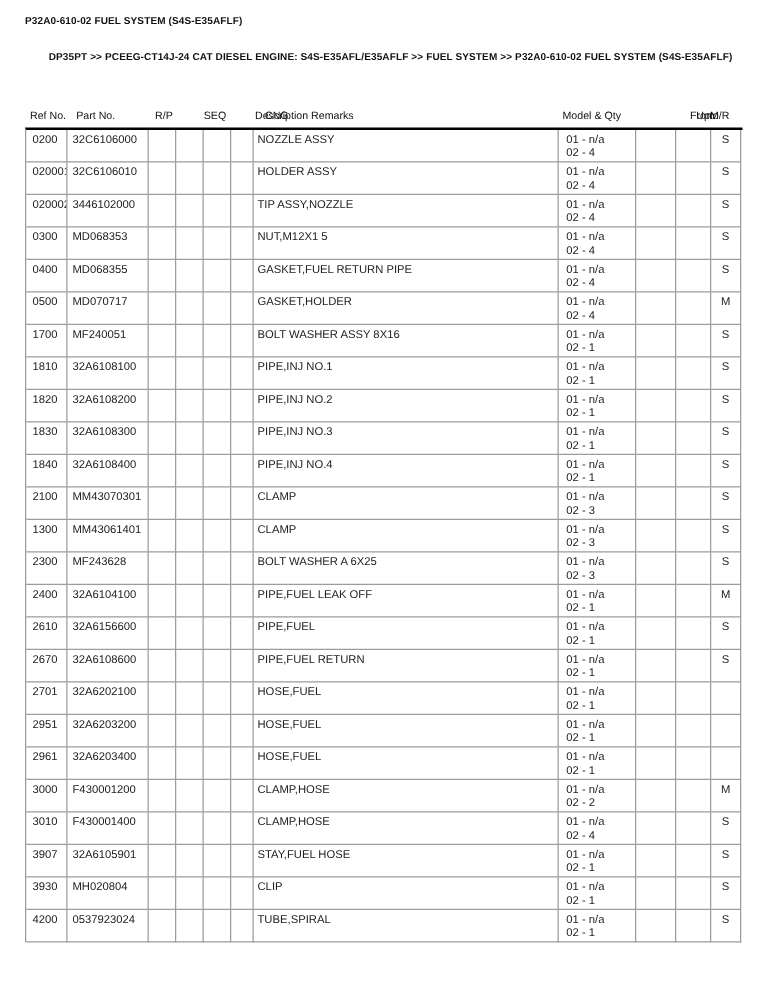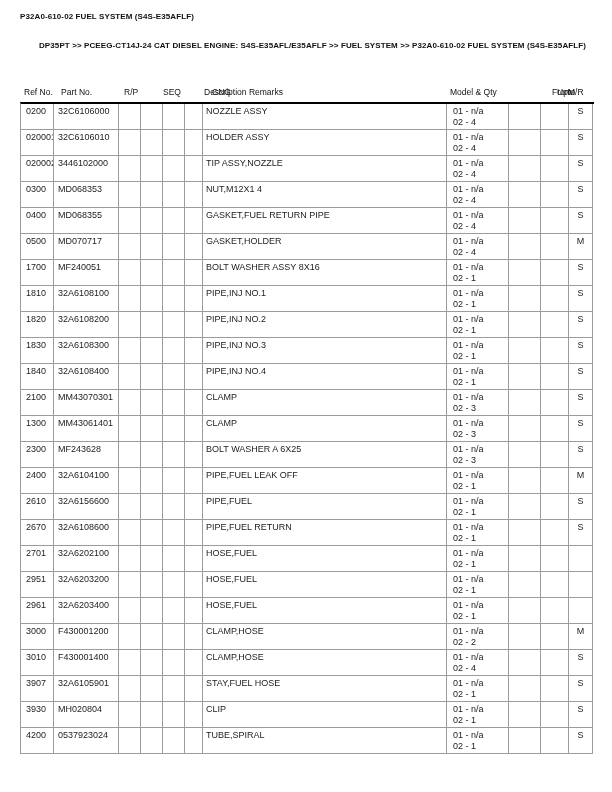--- a/index.html
+++ b/index.html
@@ -132,21 +132,21 @@
     <div class="cell c-mr">S</div>
   </div>
 
   <div class="trow">
     <div class="cell c-ref">0300</div>
     <div class="cell c-part">MD068353</div>
     <div class="cell"></div>
     <div class="cell"></div>
     <div class="cell"></div>
     <div class="cell"></div>
-    <div class="cell c-desc">NUT,M12X1 4</div>
+    <div class="cell c-desc">NUT,M12X1 5</div>
     <div class="cell c-model">
       <div>01 - n/a</div>
       <div>02 - 4</div>
     </div>
     <div class="cell"></div>
     <div class="cell"></div>
     <div class="cell c-mr">S</div>
   </div>
 
   <div class="trow">

